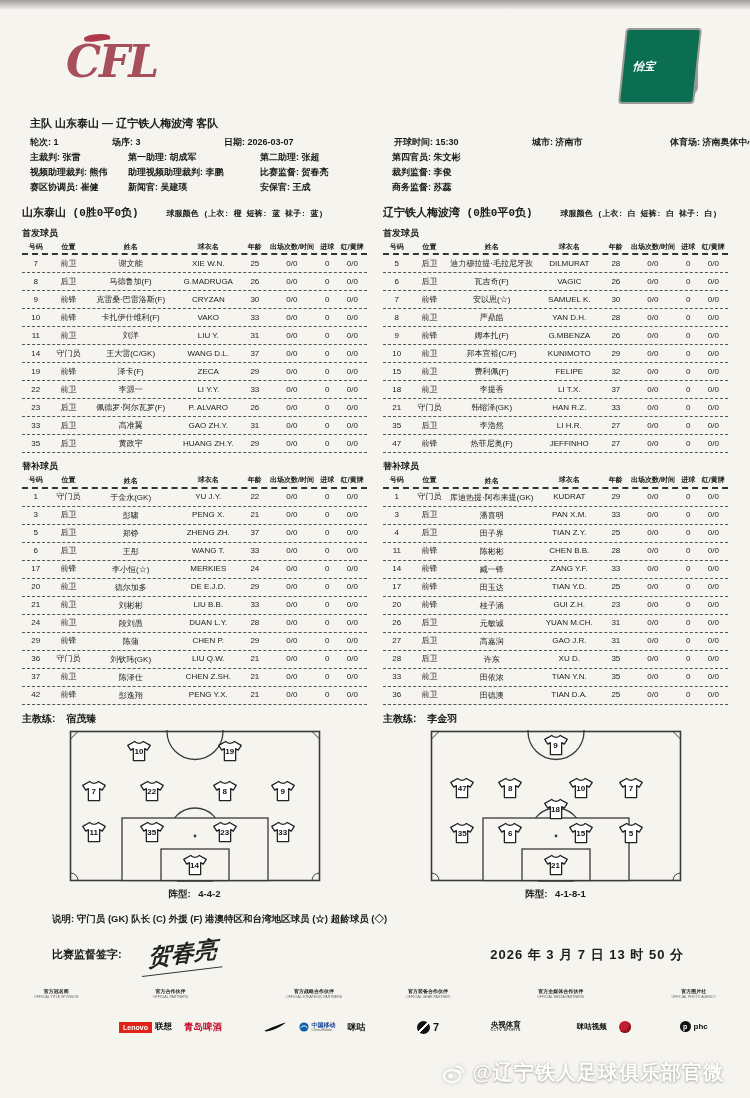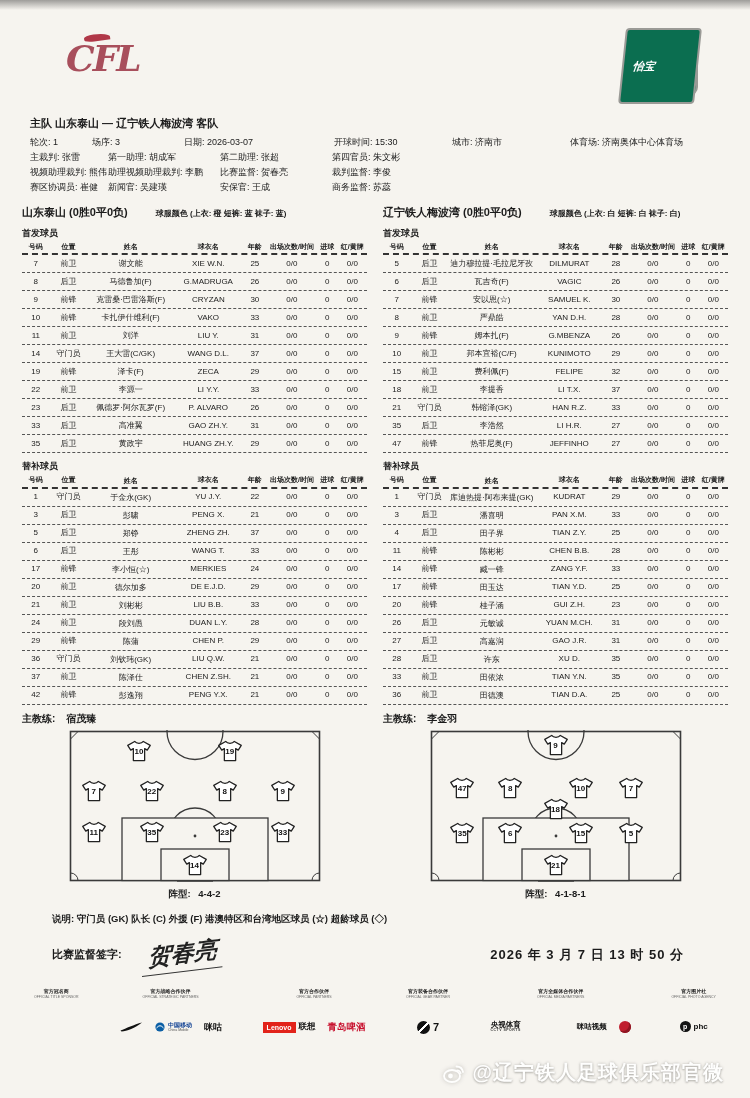--- a/index.html
+++ b/index.html
@@ -3,42 +3,42 @@
 <meta charset="utf-8">
 <style>
   html,body{margin:0;padding:0;background:#dddbd6;}
   .page{position:relative;width:750px;height:1098px;margin:0 auto;background:#f6f4ef;
         font-family:"Liberation Sans",sans-serif;color:#1b1b1b;overflow:hidden;}
   .top-band{position:absolute;top:0;left:0;width:100%;height:10px;
         background:linear-gradient(#9e9d9a,#f6f4ef);}
   
   .hdr{position:relative;height:92px;padding-top:22px;}
   .cfl{position:absolute;left:66px;top:40px;font-family:"DejaVu Serif",serif;
-       font-style:italic;font-weight:bold;font-size:36px;color:#a84f5c;letter-spacing:-2px;line-height:1;}
+       font-style:italic;font-weight:bold;font-size:44px;color:#a84f5c;letter-spacing:-2px;line-height:1;}
   .cfl i{position:absolute;left:18px;top:-6px;width:26px;height:7px;background:#b03848;
          border-radius:60% 100% 0 60%;transform:rotate(-8deg);font-style:normal;}
   .titles{text-align:center;}
   .t1{font-size:21px;font-weight:bold;letter-spacing:1px;}
   .t2{font-size:17px;font-weight:bold;margin-top:8px;letter-spacing:2px;}
   .yibao{position:absolute;right:52px;top:28px;width:54px;height:64px;border:2px solid #9a9a96;
          border-radius:9px;background:#fff;overflow:hidden;text-align:center;}
   .yb-top{height:24px;position:relative;}
   .yb-top svg{margin-top:3px;}
   .yb-green{height:40px;background:#0b6e50;color:#fff;font-weight:bold;font-size:15px;
             line-height:36px;font-style:italic;letter-spacing:1px;border-top:1px solid #0b6e50;}
   
   .matchup{font-size:11px;font-weight:bold;padding:2px 30px 0;}
   .info{padding:4px 30px 0;}
-  .irow{display:grid;font-size:9px;font-weight:normal;line-height:15px;}
+  .irow{display:grid;font-size:9px;font-weight:bold;line-height:15px;gap:20px;}
   .irow1{grid-template-columns:62px 92px 150px 118px 118px 1fr;}
   .irow4{grid-template-columns:78px 112px 112px 80px 98px 92px 92px 1fr;}
   .iv{white-space:nowrap;}
   
   .teams{display:grid;grid-template-columns:1fr 1fr;column-gap:16px;padding:6px 22px 0;}
-  .team-head{display:flex;align-items:baseline;margin-top:4px;}
+  .team-head{display:flex;align-items:baseline;margin-top:4px;font-family:Liberation Mono, monospace;}
   .tname{font-size:11px;font-weight:bold;white-space:nowrap;}
   .tkit{font-size:8px;font-weight:bold;margin-left:28px;white-space:nowrap;}
   .seclab{font-size:9px;font-weight:bold;margin:7px 0 3px;}
   .thead,.trow{display:grid;grid-template-columns:8% 11% 25% 20% 7% 14.5% 6% 8.5%;
                align-items:center;text-align:center;}
   .thead{font-size:7px;font-weight:bold;border-bottom:2px dashed #333;padding-bottom:2px;}
   .trow{font-size:8px;border-bottom:1px dashed #555;padding:2px 0;min-height:13px;}
   .tc{line-height:1.2;}
   .tc2{line-height:1.15;}
   .coach{font-size:10px;font-weight:bold;margin:7px 0 2px;}
@@ -860,50 +860,50 @@
 
   <div class="sponsors">
       <div class="sgroup">
         <div class="slabel">官方冠名商</div>
         <div class="ssub">OFFICIAL TITLE SPONSOR</div>
         <div class="sitems">
           <span class="logo yibao">怡宝</span>
         </div>
       </div>
       <div class="sgroup">
-        <div class="slabel">官方战略合作伙伴</div>
-        <div class="ssub">OFFICIAL STRATEGIC PARTNERS</div>
-        <div class="sitems">
-          <span class="logo nike">
-            <svg width="24" height="10" viewBox="0 0 24 10">
-              <path d="M1.5 8.5 C7 6.5 15 2.5 23 0.5 C16 6 8 9 2.5 9.5 Z" fill="#111"></path>
-            </svg>
-          </span>
-          <span class="logo cmcc">
-            <svg width="10" height="10" viewBox="0 0 10 10">
-              <circle cx="5" cy="5" r="4.6" fill="#0b5fa5"></circle>
-              <path d="M1.5 6 Q5 1.5 8.5 6" stroke="#fff" stroke-width="1" fill="none"></path>
-            </svg>
-            <span class="cm-tx">
-              <span>中国移动</span>
-              <small>China Mobile</small>
-            </span>
-          </span>
-          <span class="logo migu">咪咕</span>
-        </div>
-      </div>
-      <div class="sgroup">
         <div class="slabel">官方合作伙伴</div>
         <div class="ssub">OFFICIAL PARTNERS</div>
         <div class="sitems">
           <span class="logo lenovo">
             <b class="len-box">Lenovo</b>
             <b class="len-cn">联想</b>
           </span>
           <span class="logo tsingtao">青岛啤酒</span>
+        </div>
+      </div>
+      <div class="sgroup">
+        <div class="slabel">官方战略合作伙伴</div>
+        <div class="ssub">OFFICIAL STRATEGIC PARTNERS</div>
+        <div class="sitems">
+          <span class="logo nike">
+            <svg width="24" height="10" viewBox="0 0 24 10">
+              <path d="M1.5 8.5 C7 6.5 15 2.5 23 0.5 C16 6 8 9 2.5 9.5 Z" fill="#111"></path>
+            </svg>
+          </span>
+          <span class="logo cmcc">
+            <svg width="10" height="10" viewBox="0 0 10 10">
+              <circle cx="5" cy="5" r="4.6" fill="#0b5fa5"></circle>
+              <path d="M1.5 6 Q5 1.5 8.5 6" stroke="#fff" stroke-width="1" fill="none"></path>
+            </svg>
+            <span class="cm-tx">
+              <span>中国移动</span>
+              <small>China Mobile</small>
+            </span>
+          </span>
+          <span class="logo migu">咪咕</span>
         </div>
       </div>
       <div class="sgroup">
         <div class="slabel">官方装备合作伙伴</div>
         <div class="ssub">OFFICIAL GEAR PARTNER</div>
         <div class="sitems">
           <span class="logo ea7">
             <i class="ea-disc"></i>
             <b>7</b>
           </span>

